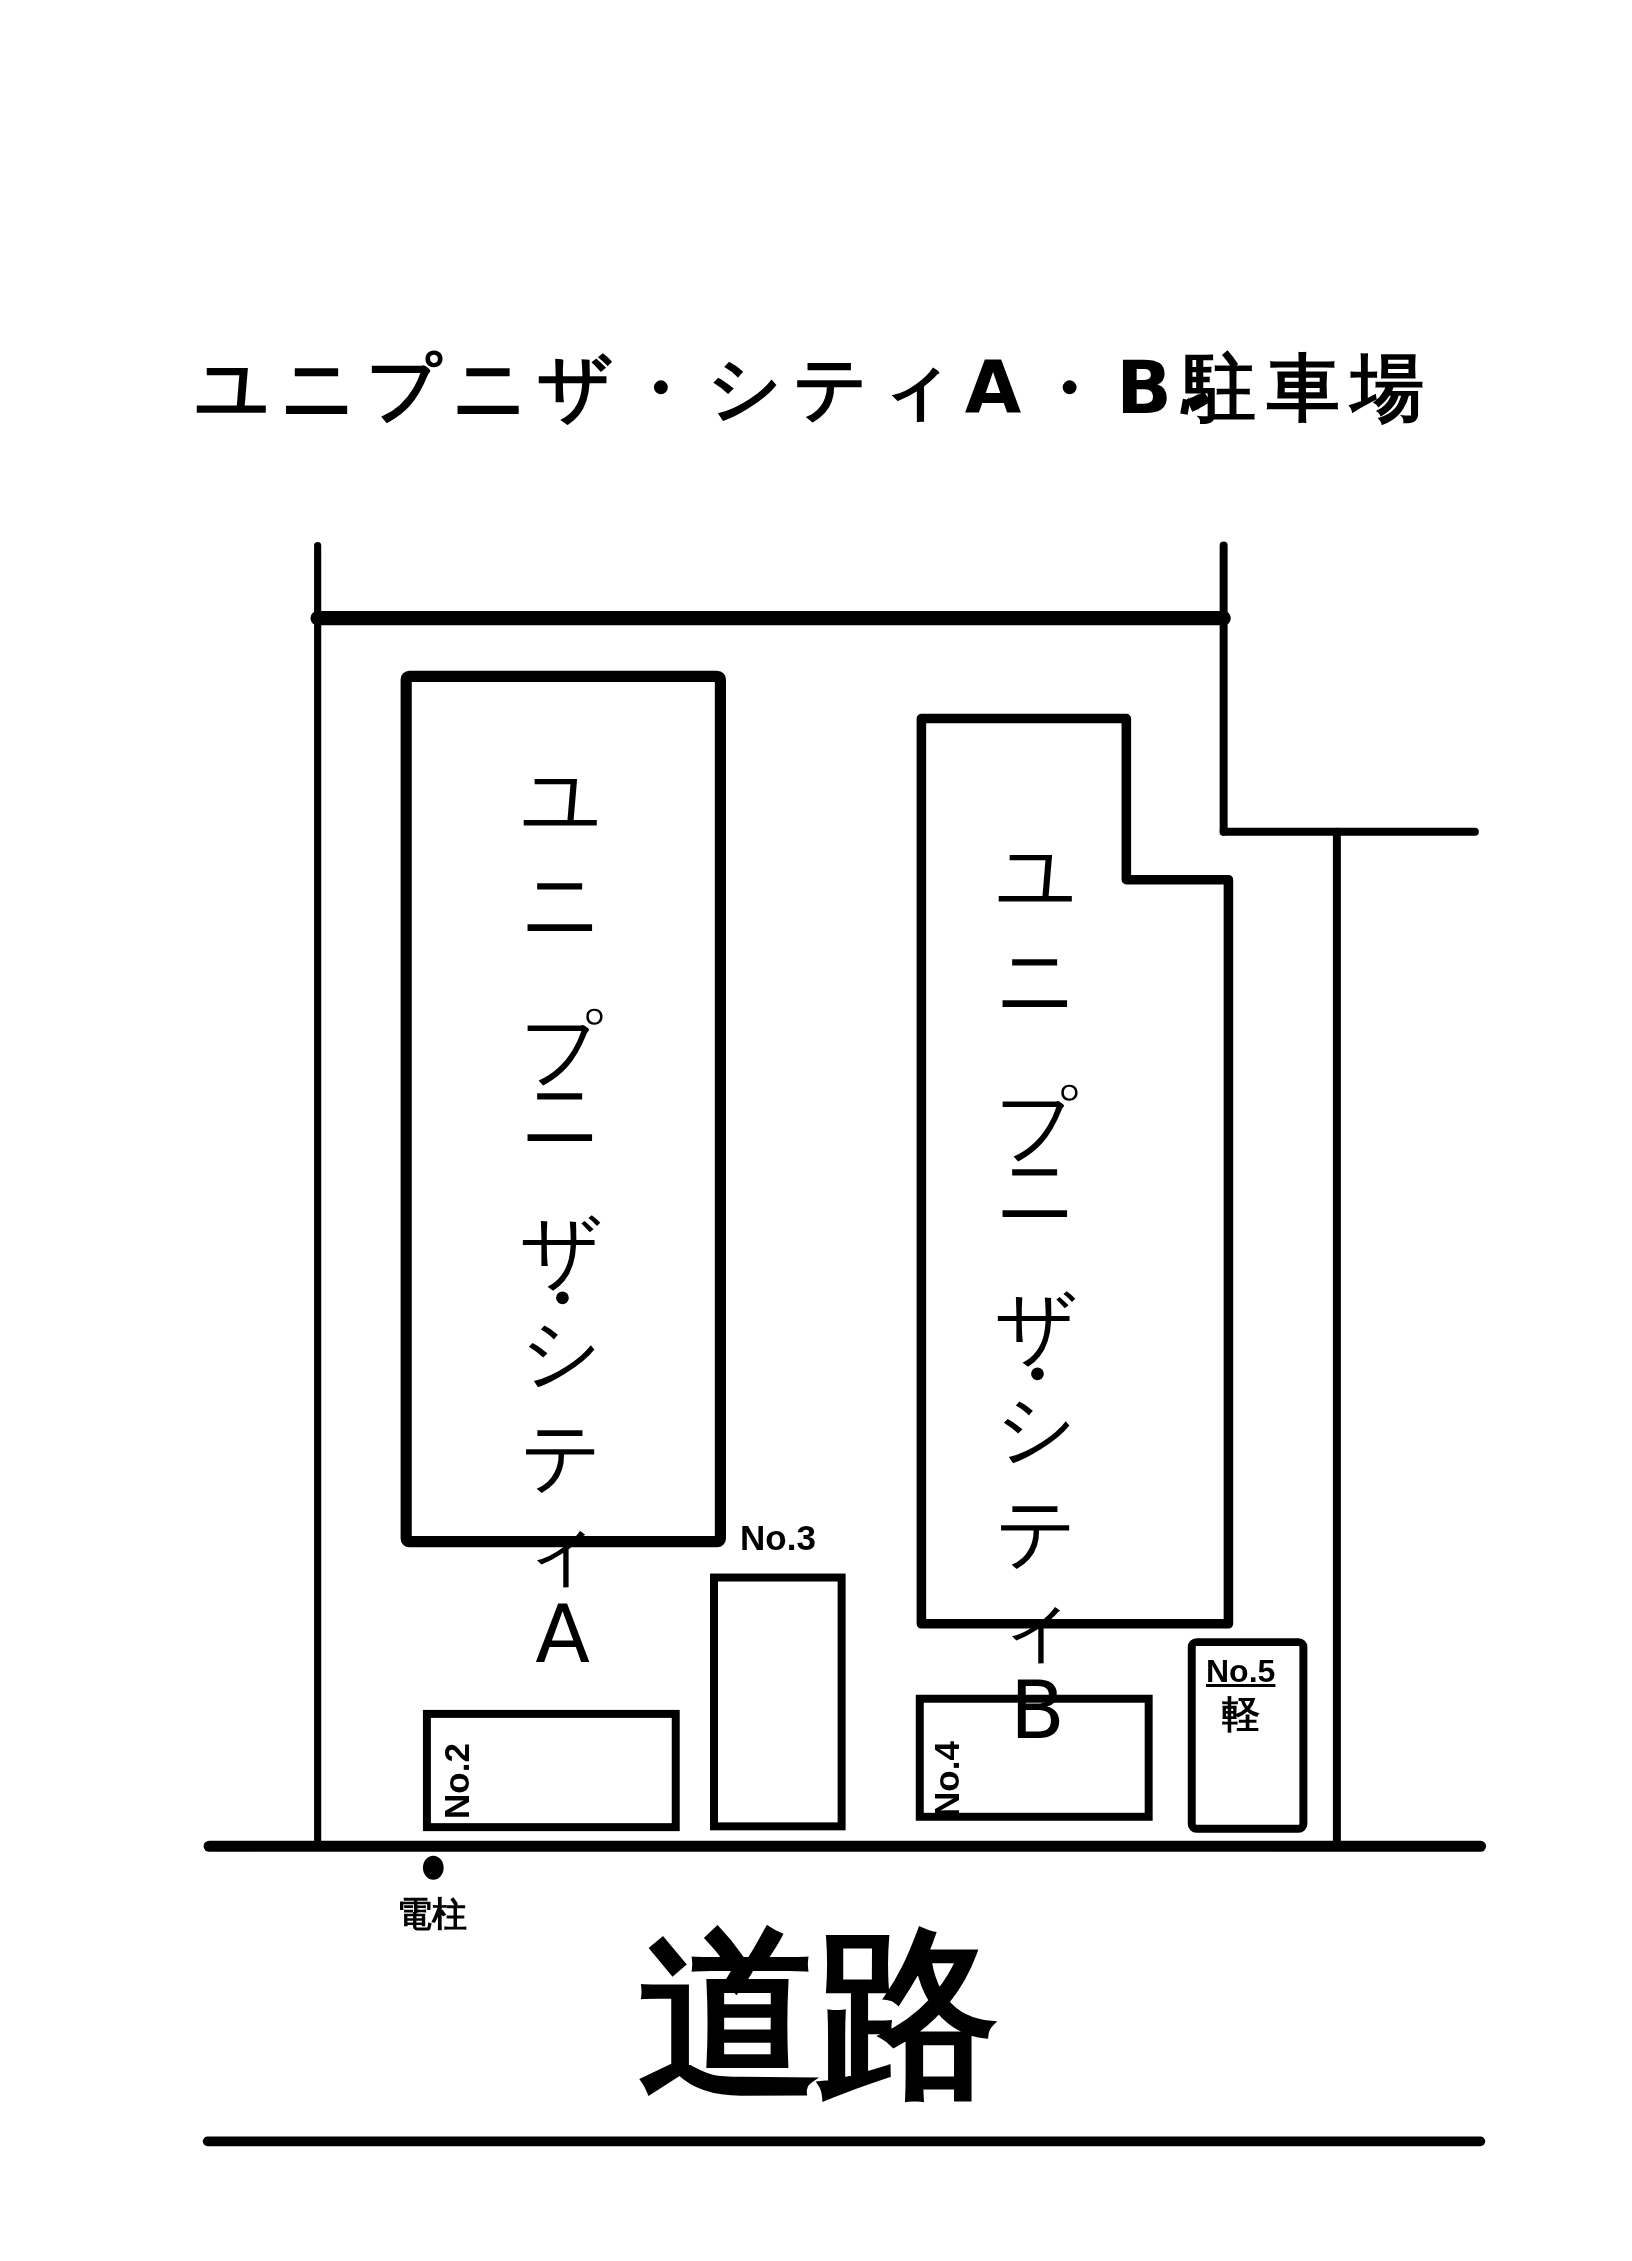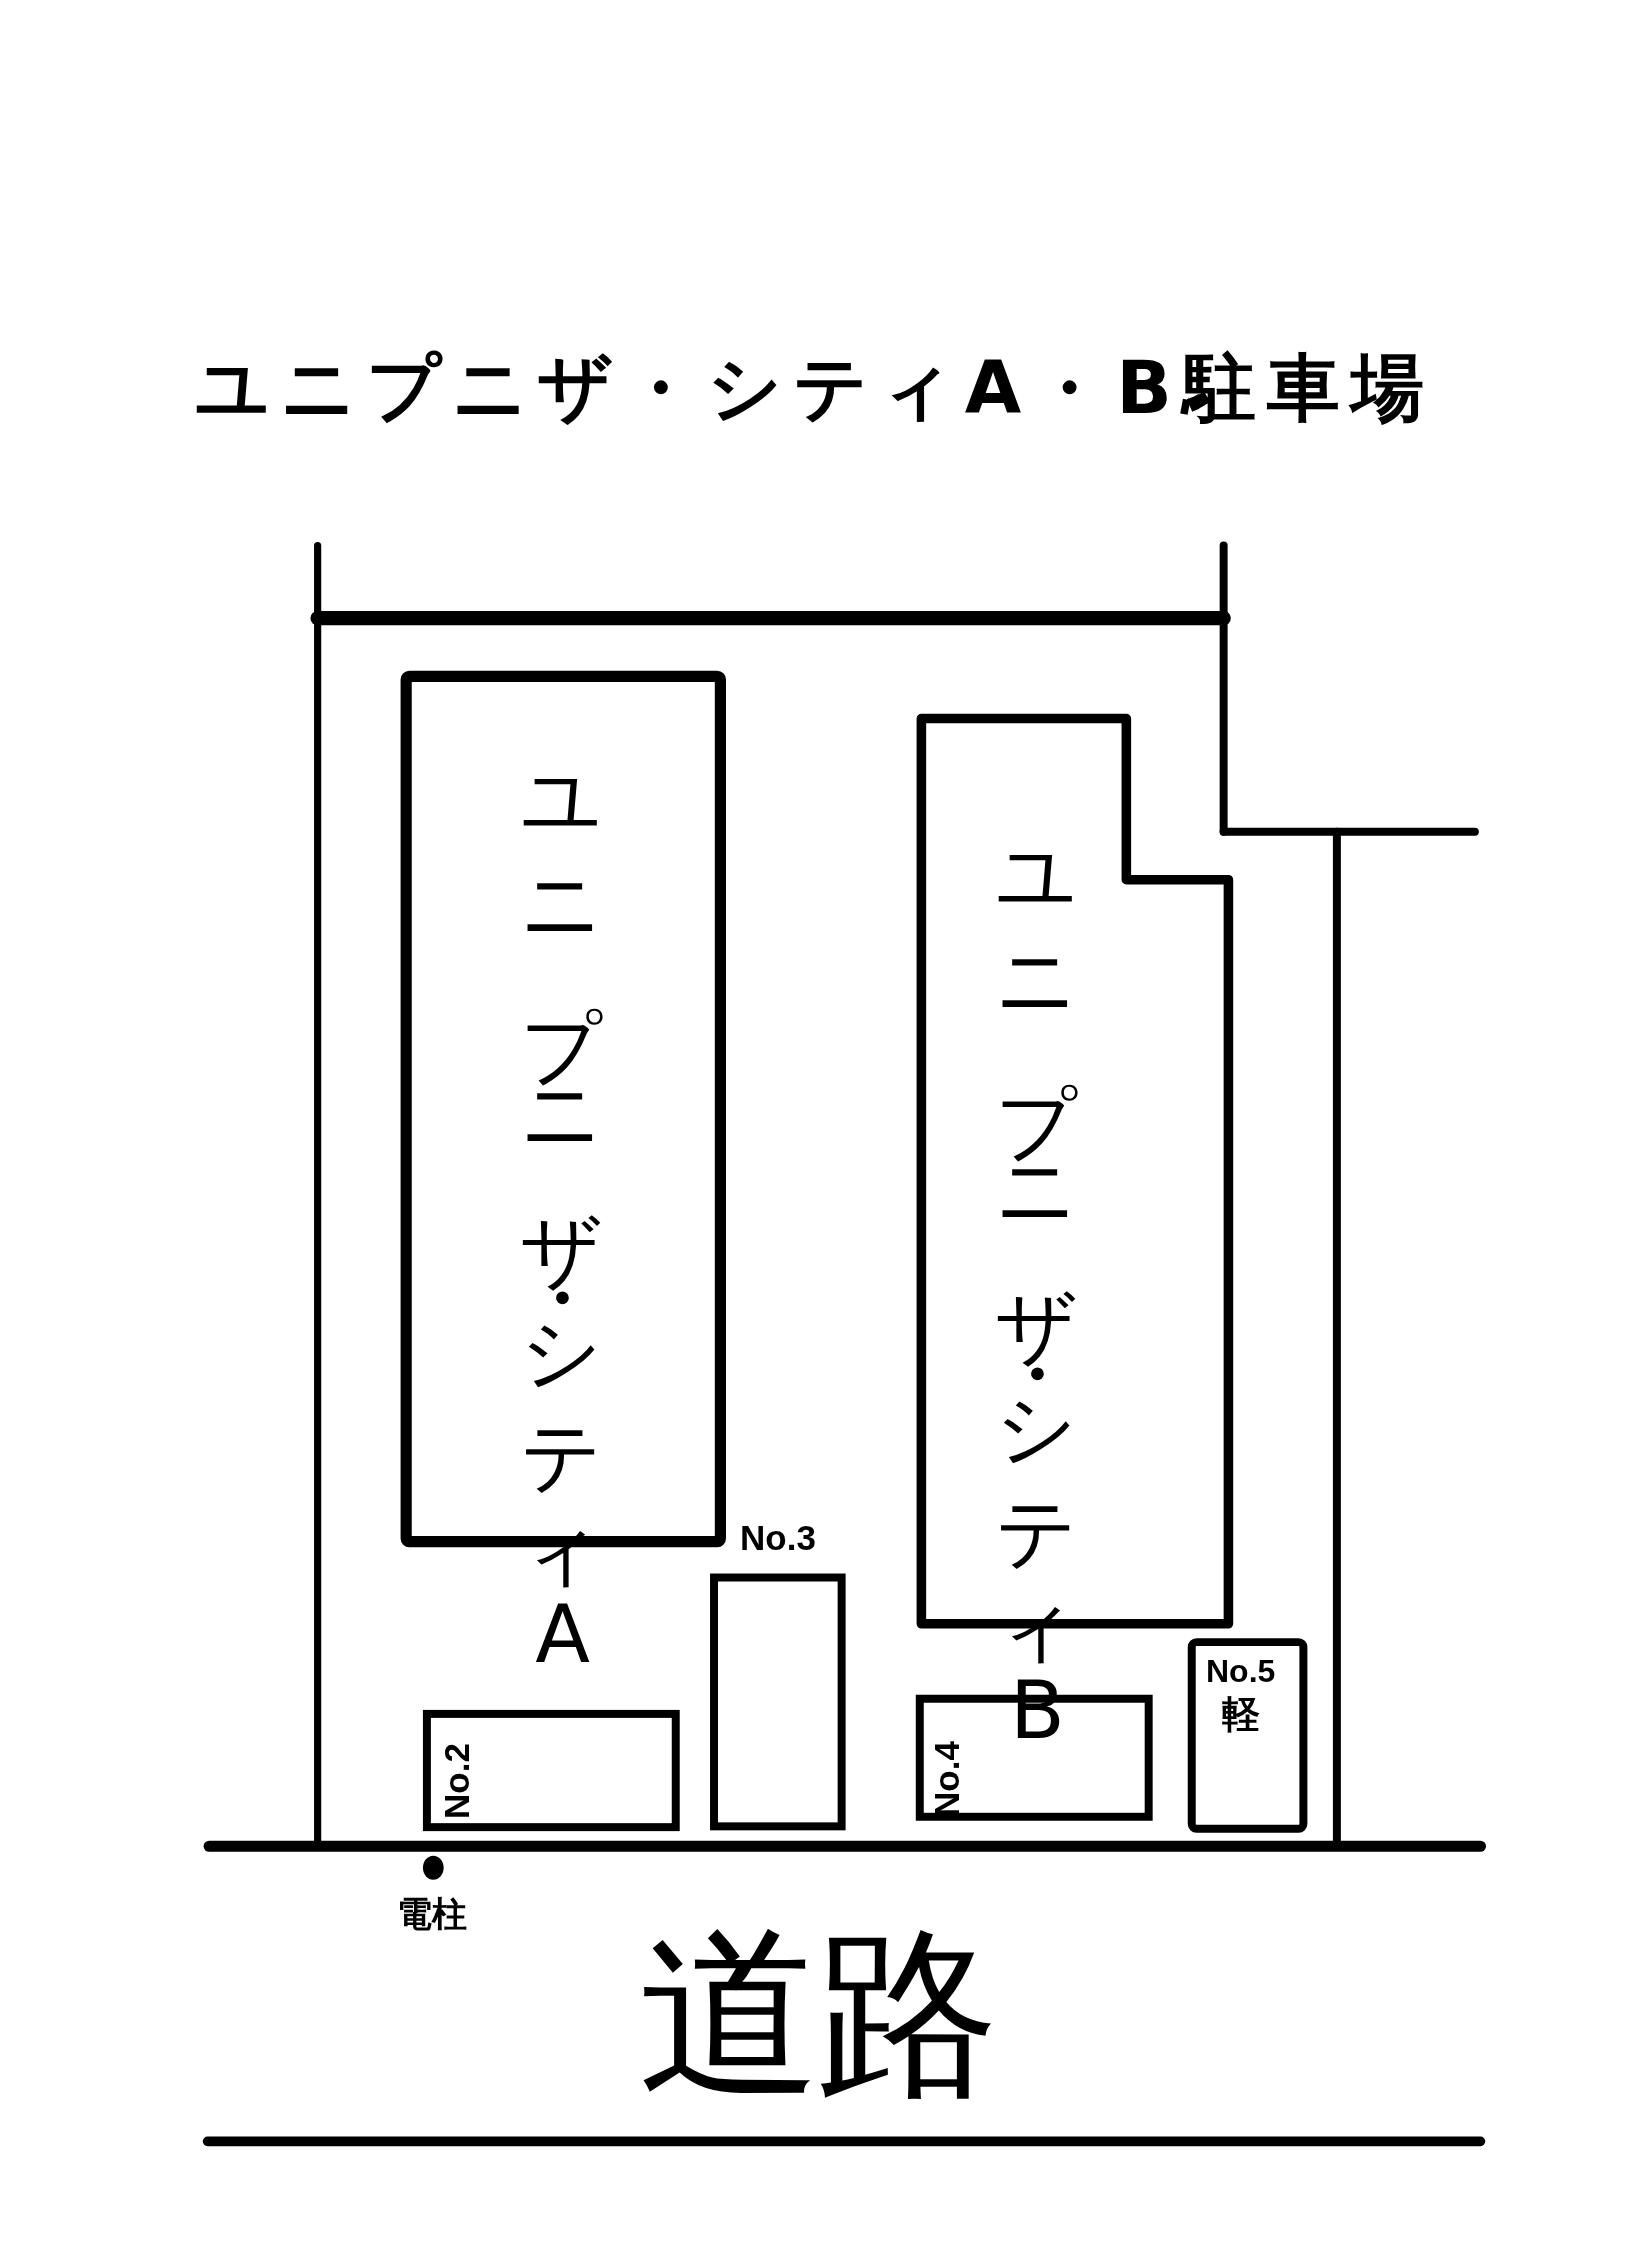--- a/index.html
+++ b/index.html
@@ -9,21 +9,21 @@
   .title { left: 174px; top: 351px; font-size: 73px; font-weight: bold; letter-spacing: 11px;
            white-space: nowrap; line-height: 1; margin-left: 21px; }
   svg.map { position: absolute; left: 0; top: 0; }
   .bldg-label { position: absolute; writing-mode: vertical-rl; text-orientation: upright;
                 font-size: 80px; letter-spacing: 14.4px; line-height: 1; white-space: nowrap; }
   .slot-label { position: absolute; font-family: "Liberation Sans", sans-serif; font-weight: bold;
                 font-size: 35px; line-height: 1; white-space: nowrap; transform-origin: left top; }
   .kei { position: absolute; font-size: 38px; font-weight: bold; line-height: 1; }
   .pole-label { position: absolute; left: 397px; top: 1897px; font-size: 35px; font-weight: bold;
                 line-height: 1; white-space: nowrap; }
-  .road-label { position: absolute; left: 638px; top: 1922px; font-size: 183px; font-weight: normal;
+  .road-label { position: absolute; left: 638px; top: 1922px; font-size: 183px; font-weight: bold;
                 line-height: 1; white-space: nowrap; letter-spacing: -4.8px; }
 </style>
 </head>
 <body>
 
 <div class="abs title">ユニプニザ・シティA・B駐車場</div>
 
 <svg class="map" width="1633" height="2261" viewBox="0 0 2047 2835">
 
   <g stroke="#000" fill="none" stroke-linecap="round">
@@ -48,18 +48,18 @@
 
   <ellipse cx="543" cy="2342" rx="13" ry="15" fill="#000"></ellipse>
 </svg>
 
 <div class="bldg-label" style="left:522px; top:730px;">ユニプニザ・シティA</div>
 <div class="bldg-label" style="left:997px; top:806px;">ユニプニザ・シティB</div>
 
 <div class="slot-label" style="left:439px; top:1819px; transform: rotate(-90deg);">No.2</div>
 <div class="slot-label" style="left:740px; top:1520px;">No.3</div>
 <div class="slot-label" style="left:929px; top:1817px; transform: rotate(-90deg);">No.4</div>
-<div class="slot-label" style="left:1206px; top:1655px; font-size:32px;">No.5</div>
+<div class="slot-label" style="left:1206px; top:1655px; font-size:32px;text-decoration:underline;">No.5</div>
 <div class="kei" style="left:1222px; top:1695px;">軽</div>
 
 <div class="pole-label">電柱</div>
 <div class="road-label">道路</div>
 
 
 </body></html>

